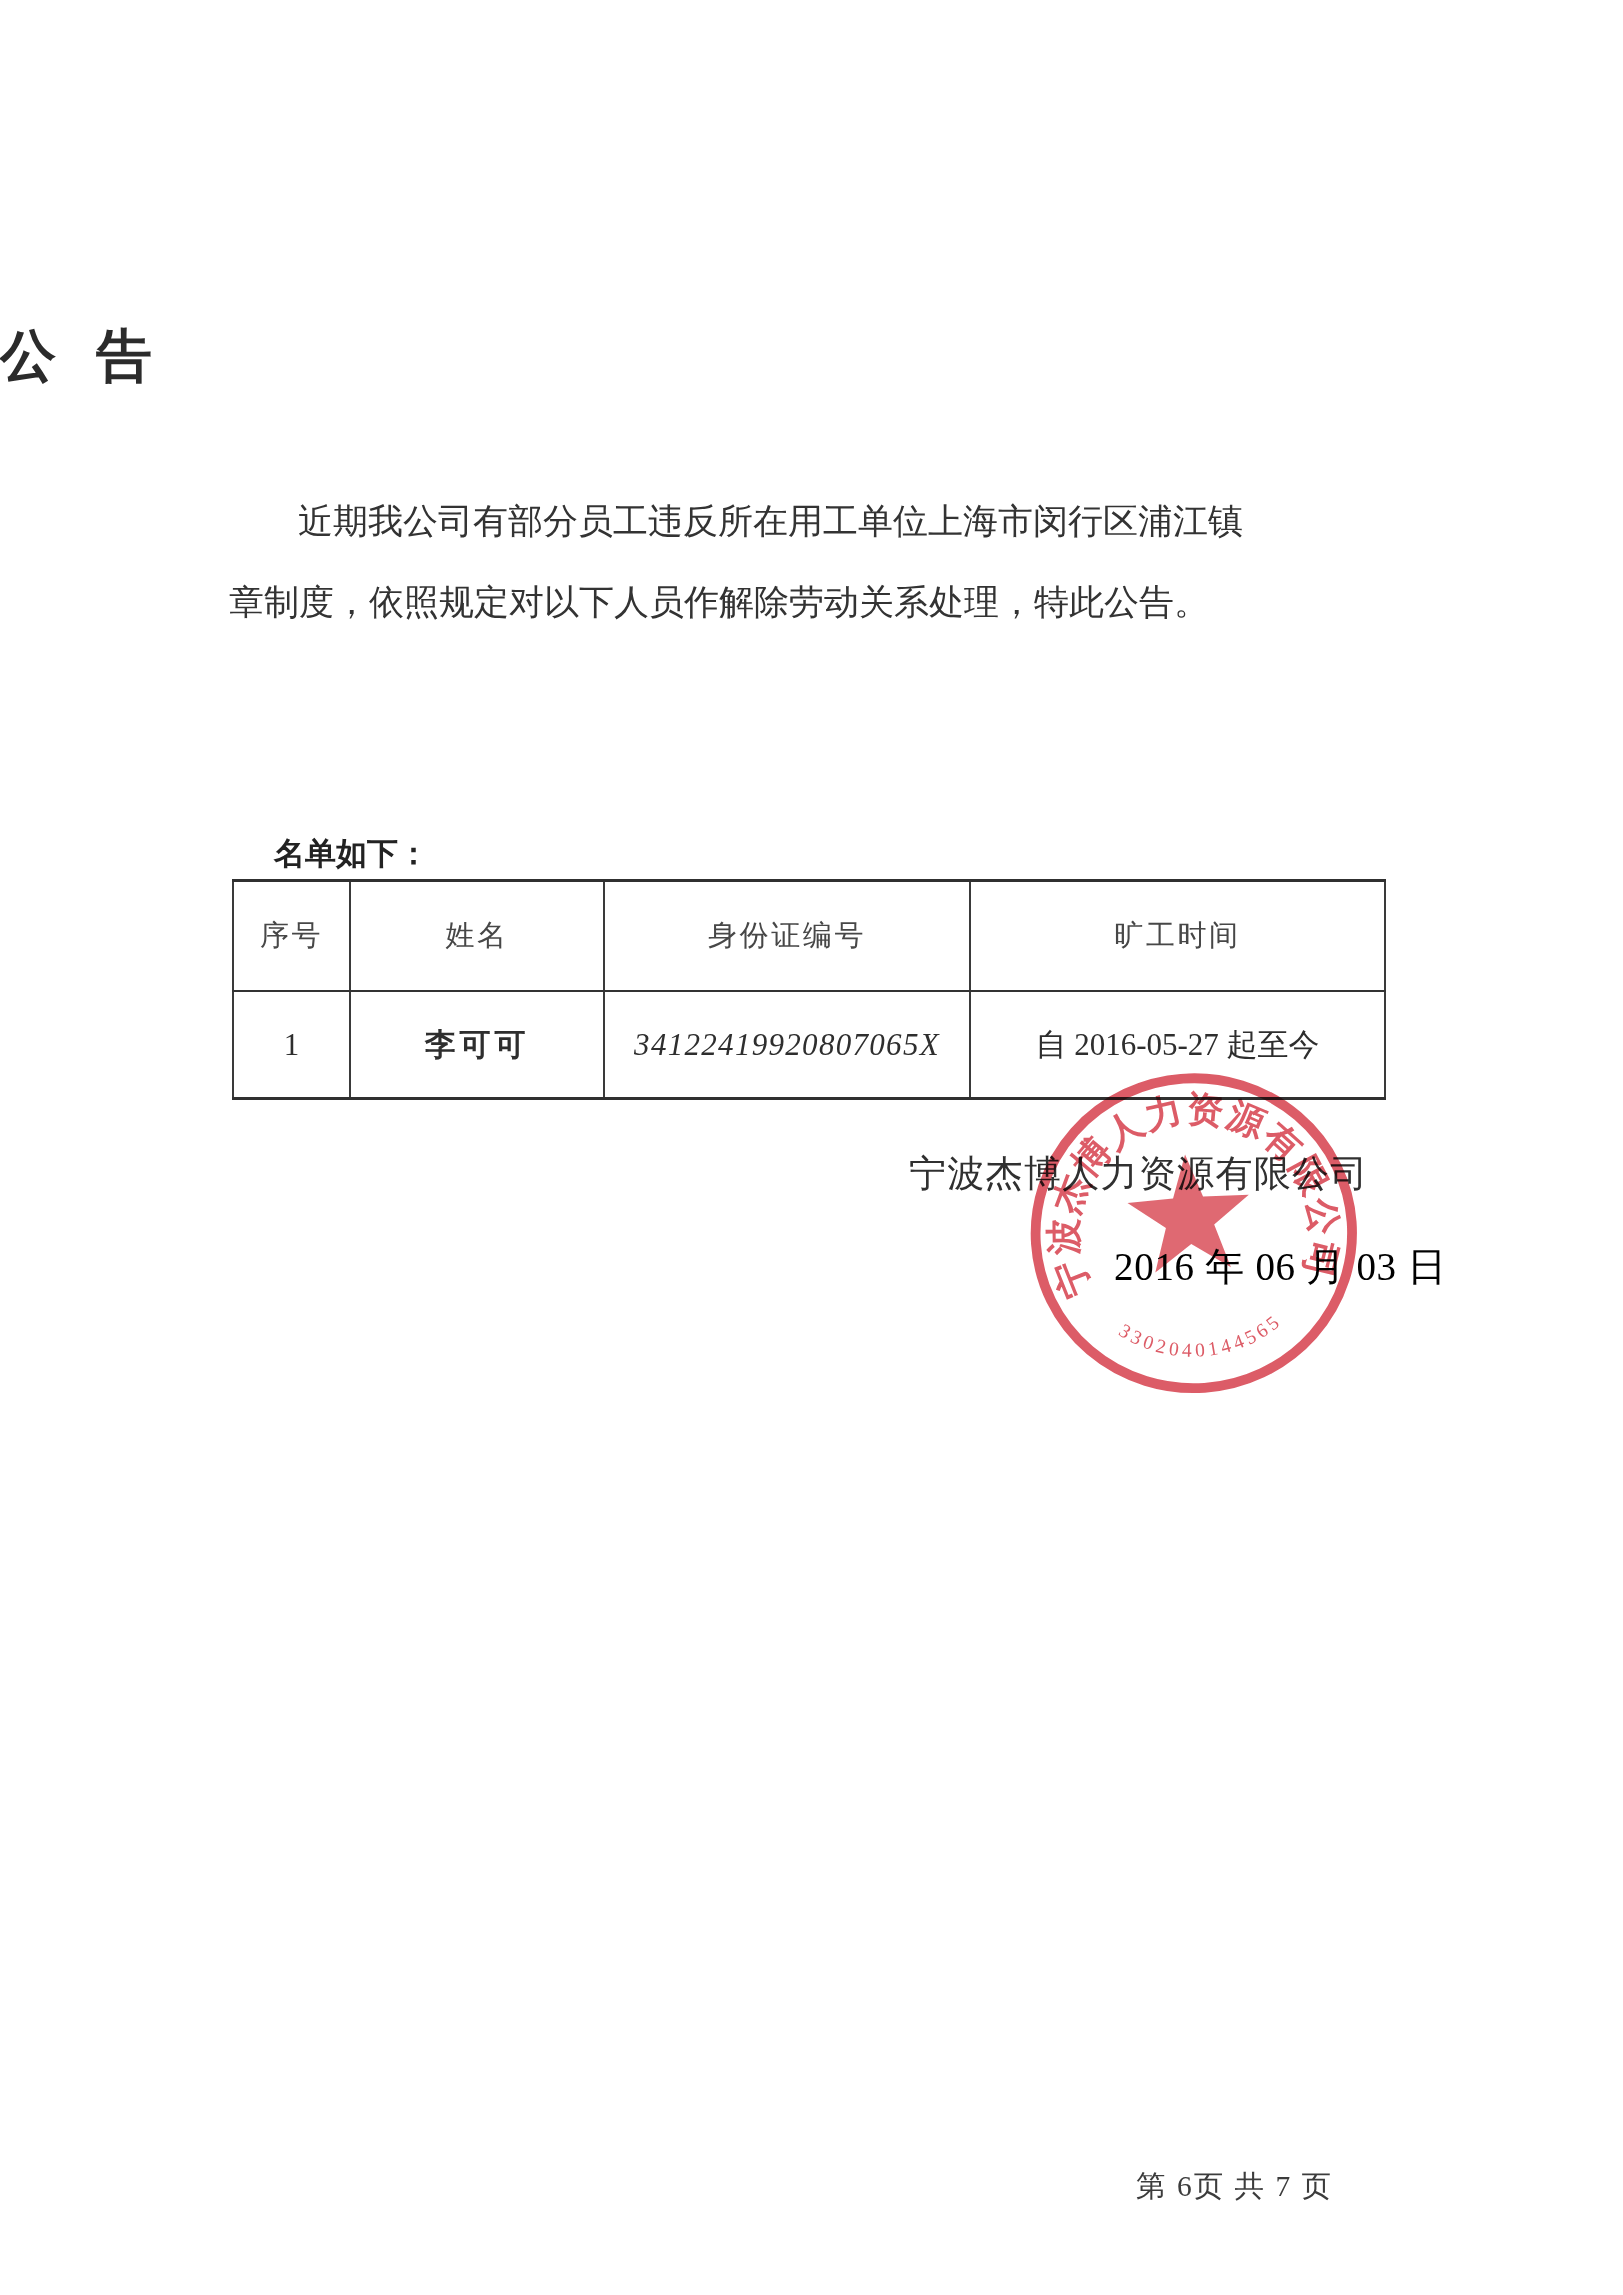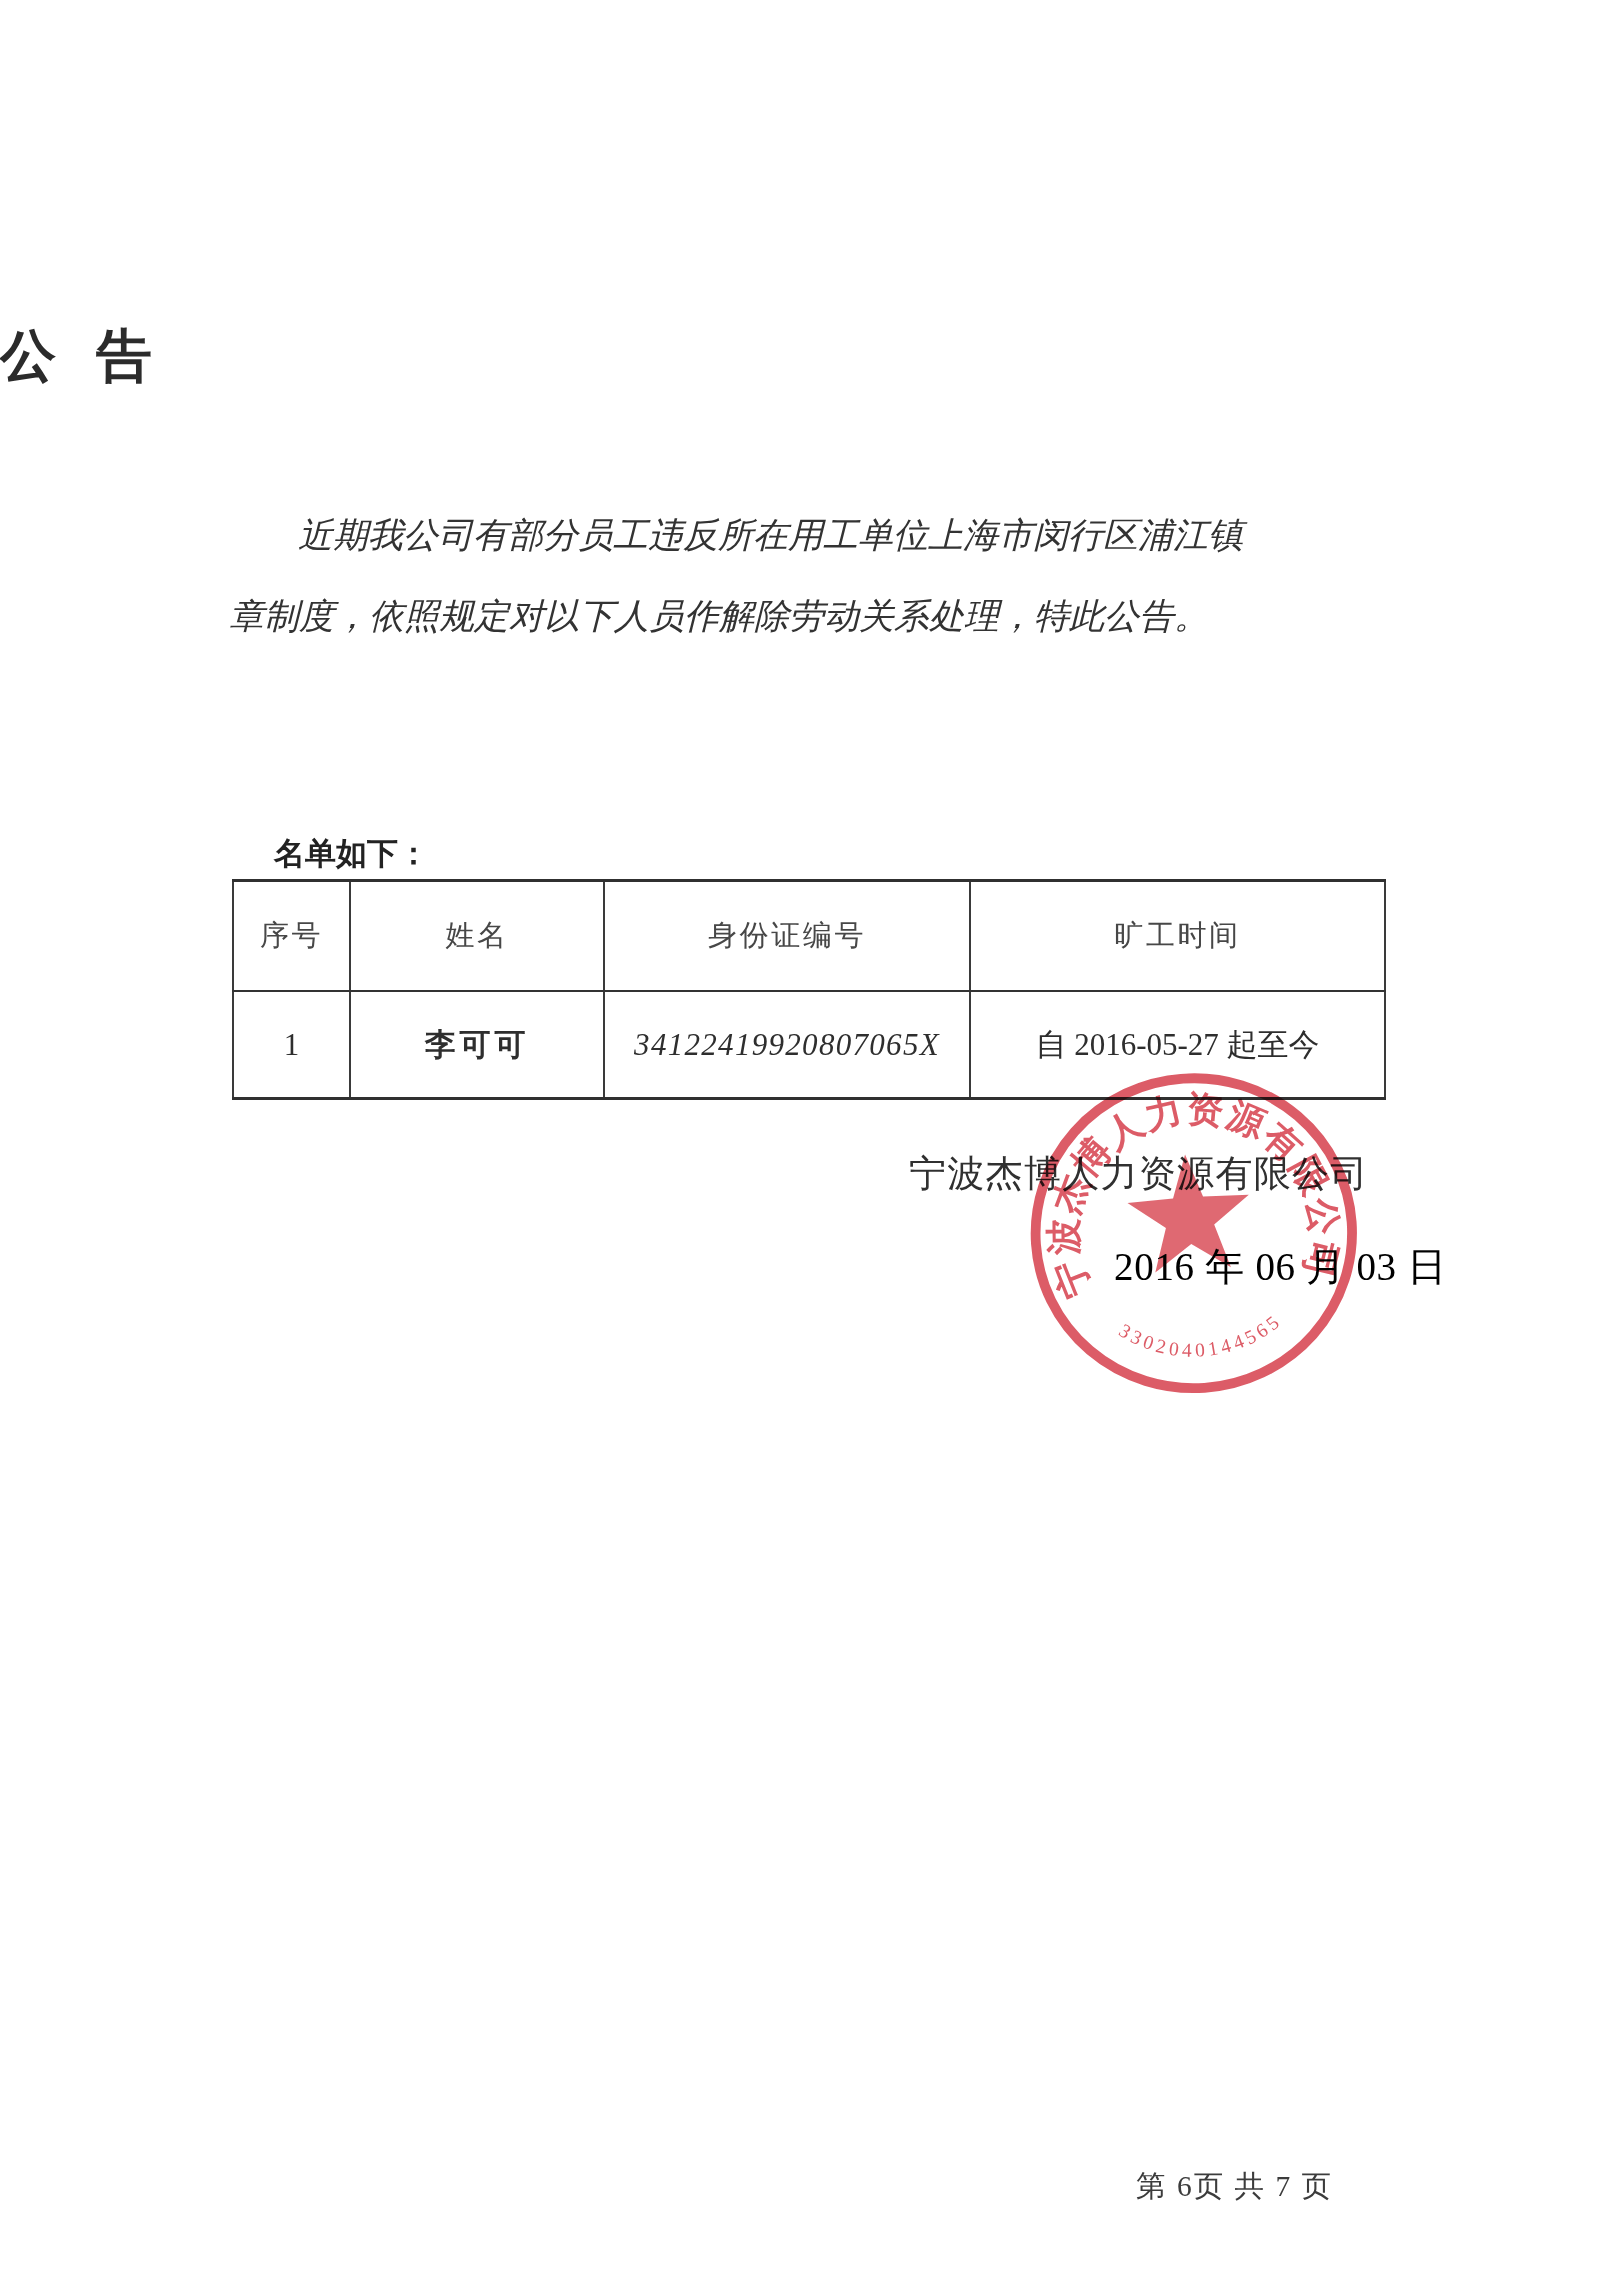--- a/index.html
+++ b/index.html
@@ -14,25 +14,24 @@
   .doc-title{
     left:0;top:319px;width:1623px;
     text-align:left;
     font-size:56px;font-weight:bold;
     letter-spacing:13px;
     color:#2b2b2b;
     font-family:"Liberation Serif", serif;
   }
 
   .body-par{
-    left:229px;top:495px;width:1178px;
+    left:229px;top:481px;width:1178px;
     font-size:35px;line-height:81px;
     color:#333333;
     font-family:"Liberation Serif", serif;
-    font-style:italic;
   }
   .body-par .line{height:81px;white-space:nowrap;}
   .body-par .line.indent{text-indent:69px;}
 
   .list-label{
     left:230px;top:833px;
     font-size:31px;font-weight:bold;color:#222;
     font-family:"Liberation Sans", sans-serif;
     margin-left:44px;
   }

